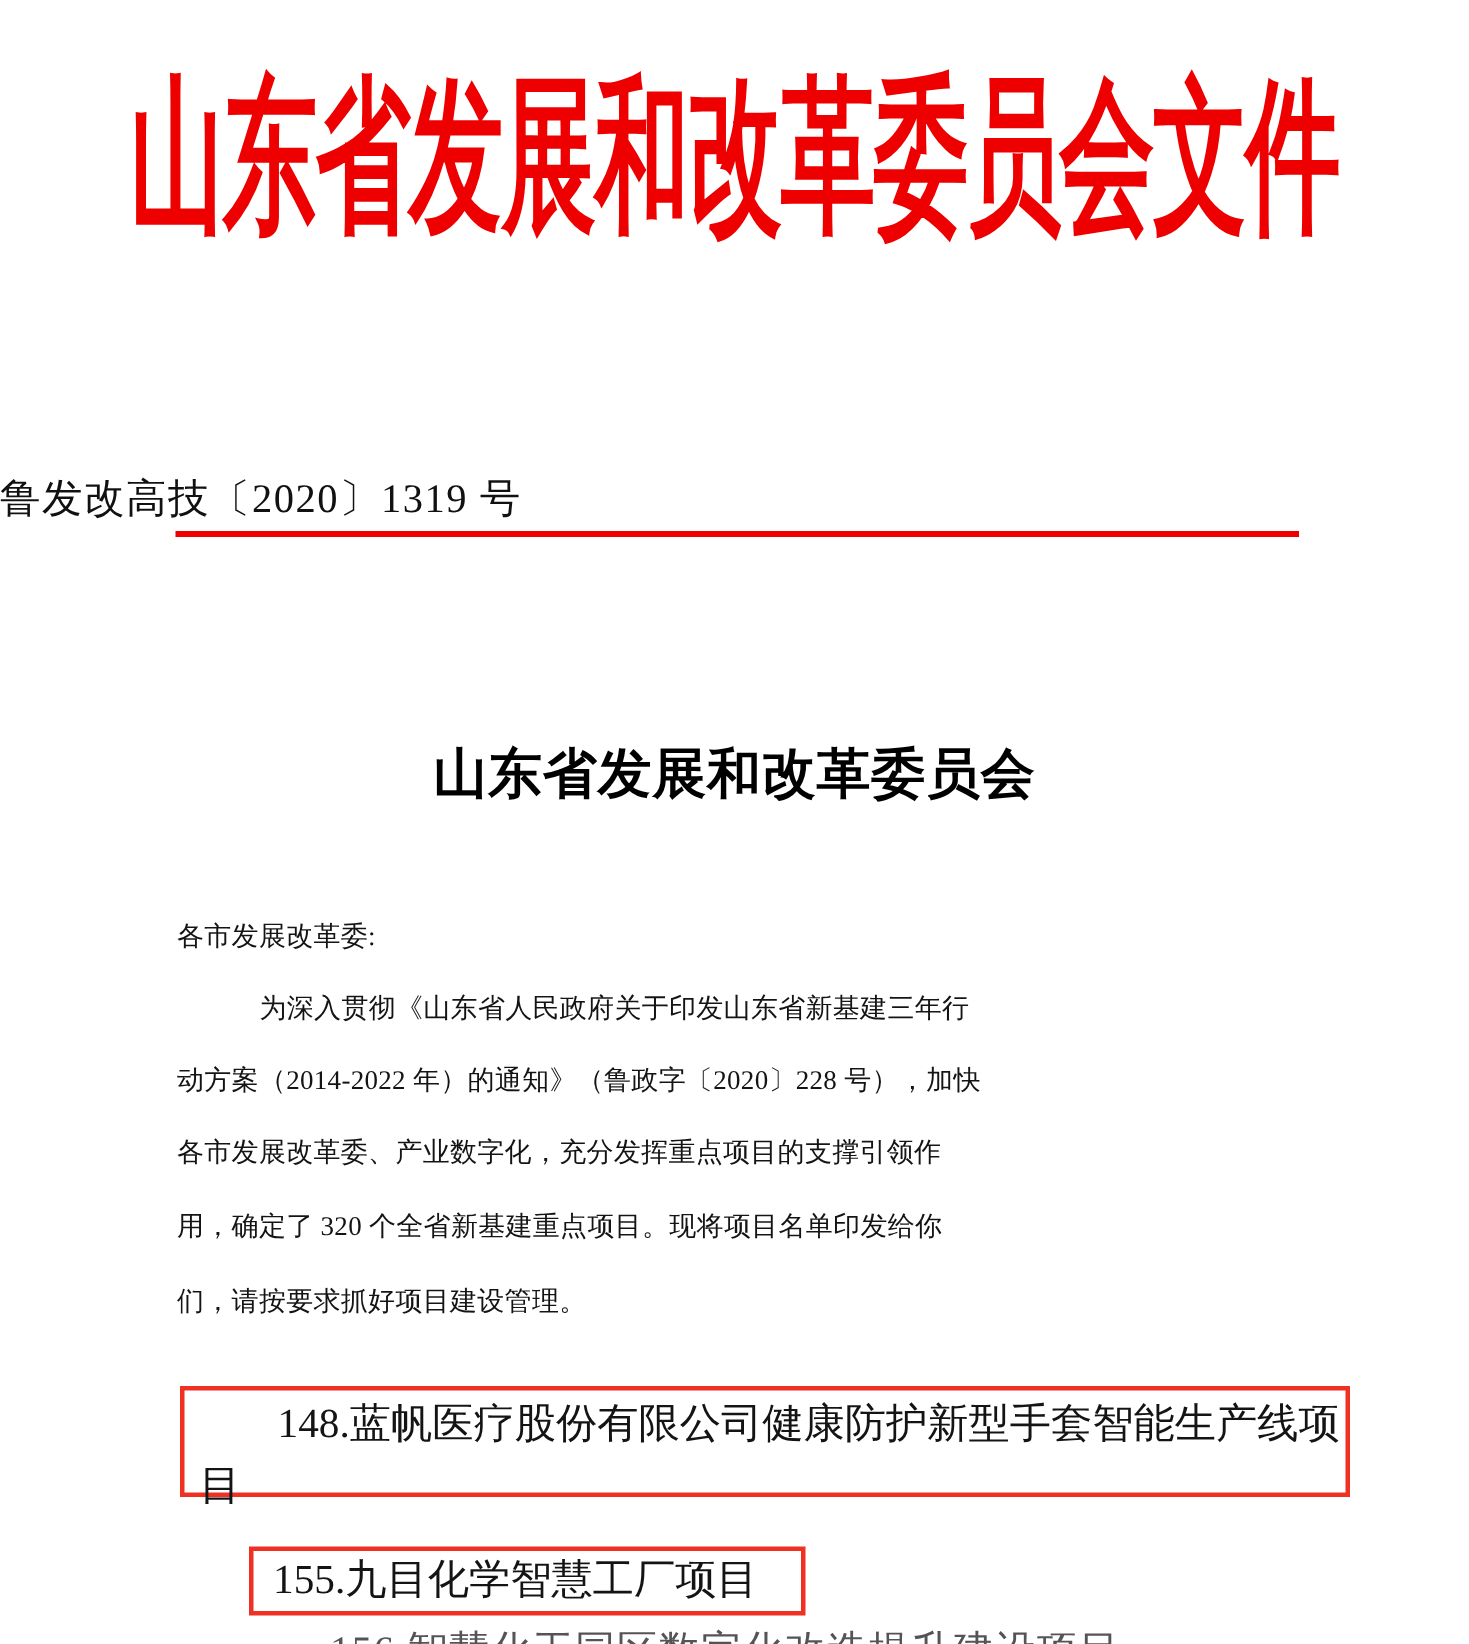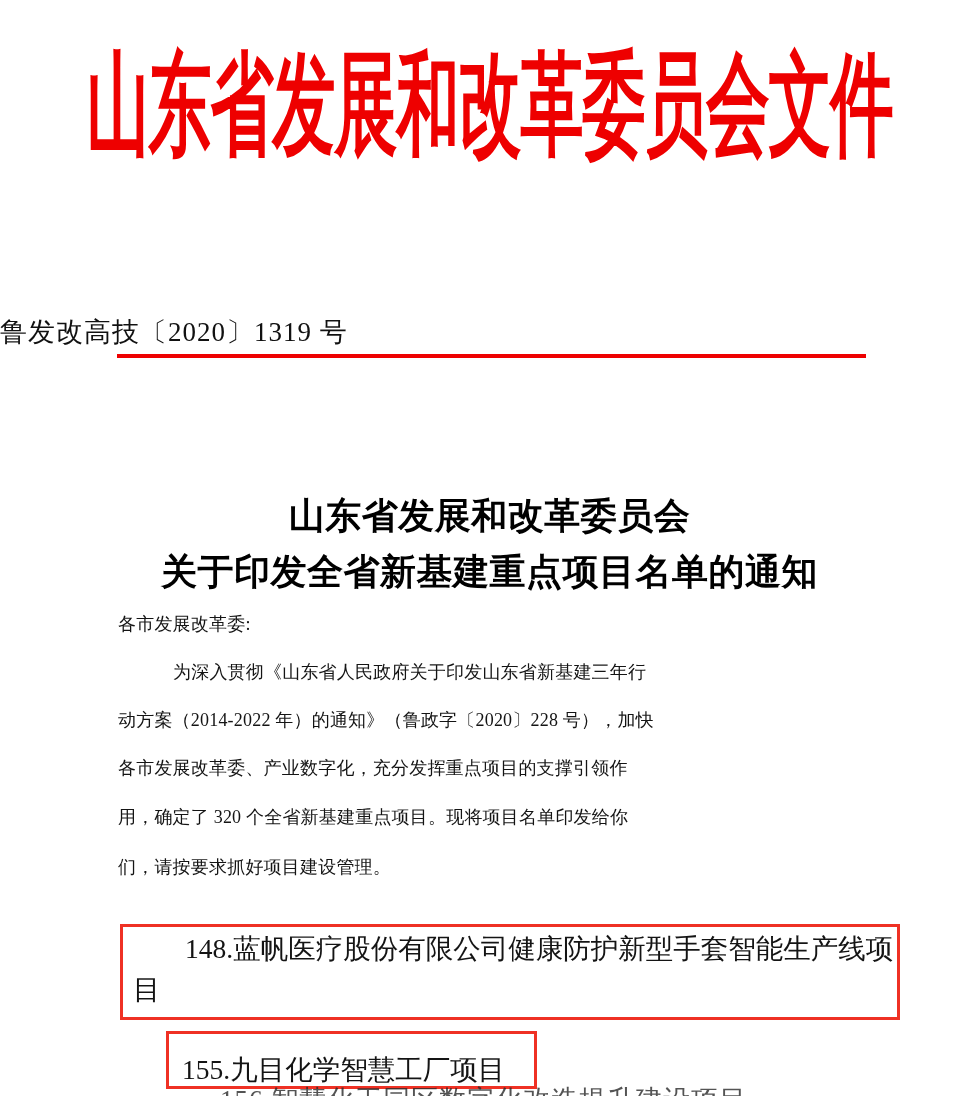--- a/index.html
+++ b/index.html
@@ -51,28 +51,28 @@
   .p-line-4{top:851px;left:118px;text-align:right;}
   
   .highlight-box{
     position:absolute;
     border:3px solid #ef3124;
     box-sizing:border-box;
     font-size:27.5px;color:#141414;
     background:transparent;
   }
   .highlight-box-1{
-    left:120px;top:924px;width:780px;height:96px;
+    left:120px;top:924px;width:780px;height:74px;
     padding:1px 8px 0 10px;line-height:41px;
   }
   .hl1-line1{white-space:nowrap;text-indent:52px;}
   .hl1-line2{white-space:nowrap;}
   .highlight-box-2{
-    left:166px;top:1031px;width:371px;height:58px;
-    padding:17px 0 0 13px;line-height:38px;white-space:nowrap;
+    left:166px;top:1031px;width:371px;height:46px;
+    padding:0 0 0 13px;line-height:38px;white-space:nowrap;
   }
   
   .clipped-line{
     position:absolute;top:1085px;left:220px;
     font-size:27px;line-height:30px;color:#2a2a2a;opacity:.8;
     white-space:nowrap;letter-spacing:1px;
   }
 </style>
 </head>
 <body>
@@ -80,21 +80,20 @@
 <div class="page">
 
   <div class="letterhead">山东省发展和改革委员会文件</div>
 
   <div class="doc-number">鲁发改高技〔2020〕1319 号</div>
 
   <div class="red-rule"></div>
 
   <div class="doc-title">
     <div>山东省发展和改革委员会</div>
-    <div>关于印发全省新基建重点项目名单的通知</div>
   </div>
 
   <div class="body-line salutation">各市发展改革委:</div>
 
   <div class="body-line p-line-0">为深入贯彻《山东省人民政府关于印发山东省新基建三年行</div>
   <div class="body-line p-line-1">动方案（2014-2022 年）的通知》（鲁政字〔2020〕228 号），加快</div>
   <div class="body-line p-line-2">各市发展改革委、产业数字化，充分发挥重点项目的支撑引领作</div>
   <div class="body-line p-line-3">用，确定了 320 个全省新基建重点项目。现将项目名单印发给你</div>
   <div class="body-line p-line-4">们，请按要求抓好项目建设管理。</div>
 

